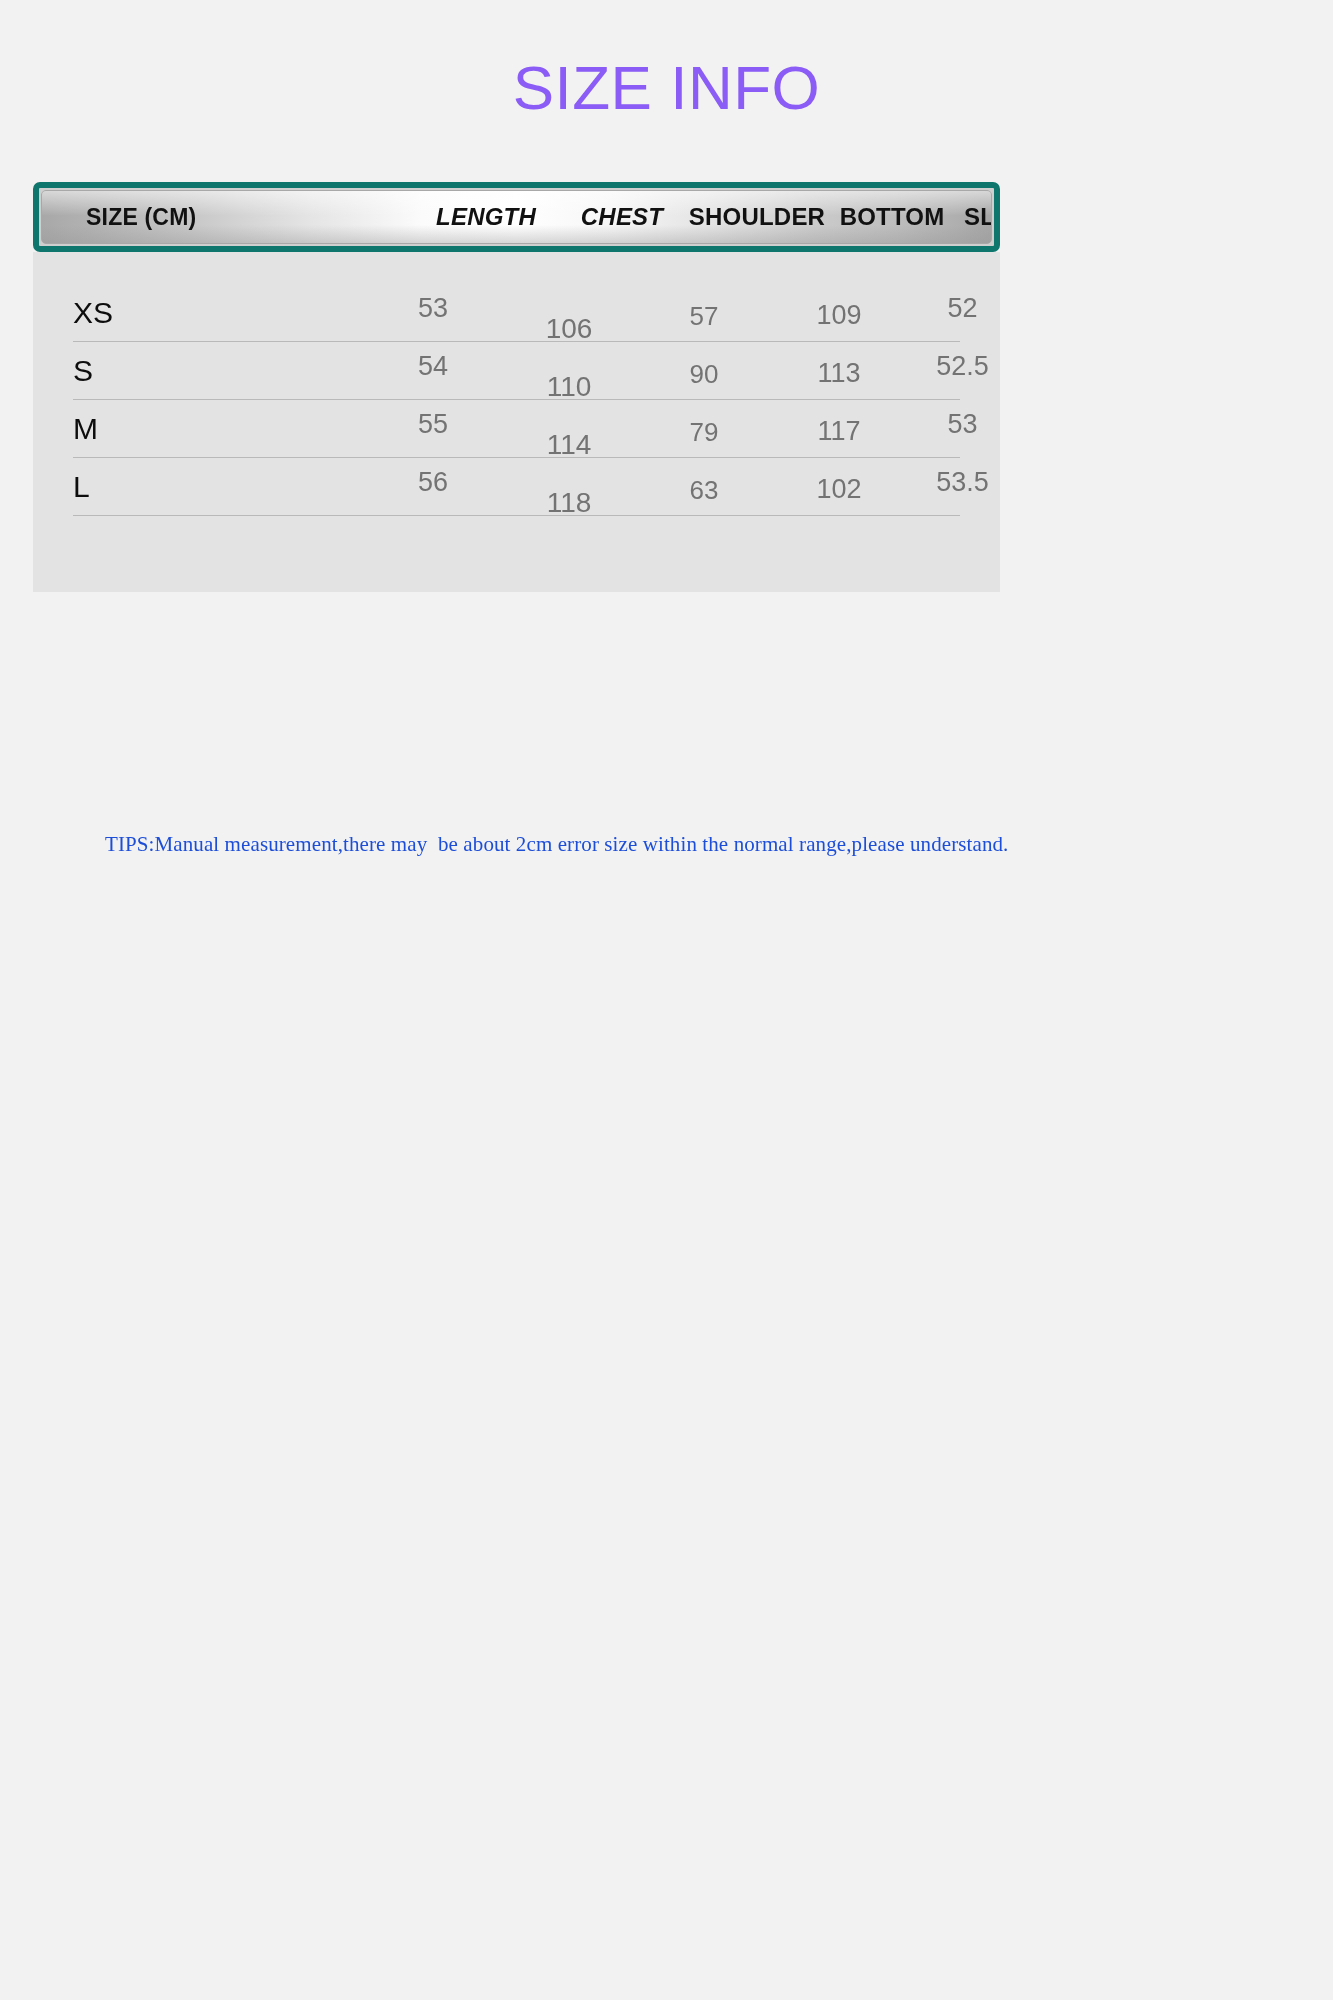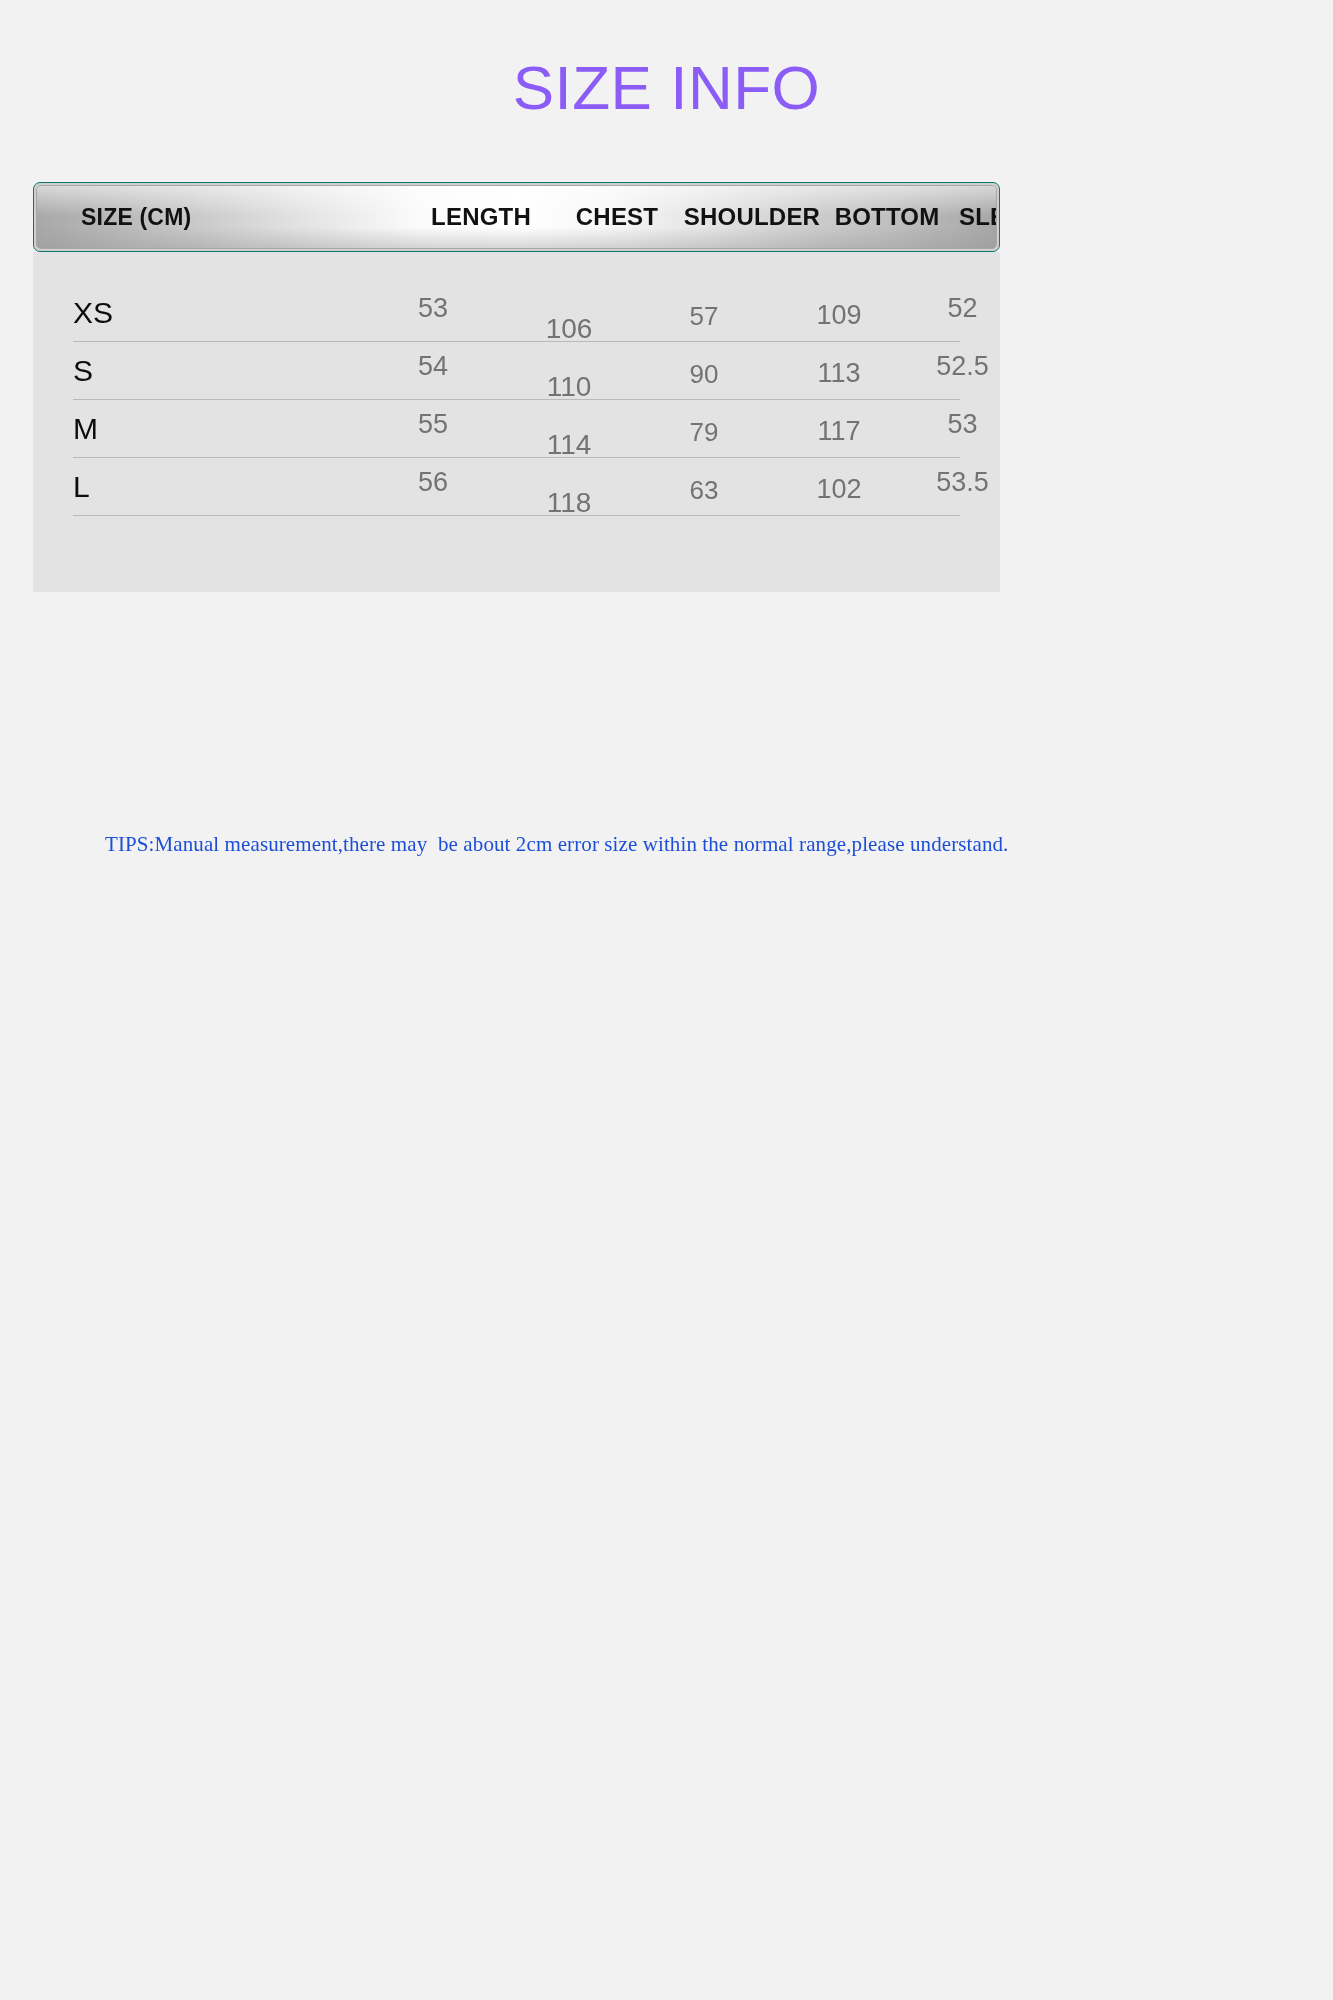--- a/index.html
+++ b/index.html
@@ -35,21 +35,21 @@
     left: 33px;
     top: 182px;
     width: 967px;
   }
 
   
   .header-bar {
     position: relative;
     height: 70px;
     box-sizing: border-box;
-    border: 1px solid #0f766e;
+    border: 6px solid #0f766e;
     border-radius: 7px;
     padding: 2px;
     background: #cfcfcf;
   }
   .header-bar-inner {
     position: relative;
     height: 100%;
     border-radius: 5px;
     border: 1px solid #a8a8a8;
     box-sizing: border-box;
@@ -102,22 +102,22 @@
     text-align: center;
     white-space: nowrap;
     letter-spacing: 0.2px;
   }
   .hcell.size-col {
     flex: 0 0 325px;
     text-align: left;
     padding-left: 44px;
     font-size: 23px;
   }
-  .hcell.c-length   { flex: 0 0 150px; }
-  .hcell.c-chest    { flex: 0 0 122px; }
+  .hcell.c-length   { flex: 0 0 150px; font-style: italic; }
+  .hcell.c-chest    { flex: 0 0 122px; font-style: italic; }
   .hcell.c-shoulder { flex: 0 0 148px; }
   .hcell.c-bottom   { flex: 0 0 122px; }
   .hcell.c-sleeve   { flex: 0 0 118px; }
 
   
   .table-body {
     background: #e3e3e3;
     padding: 32px 0 0 0;
     height: 340px;
     box-sizing: border-box;

